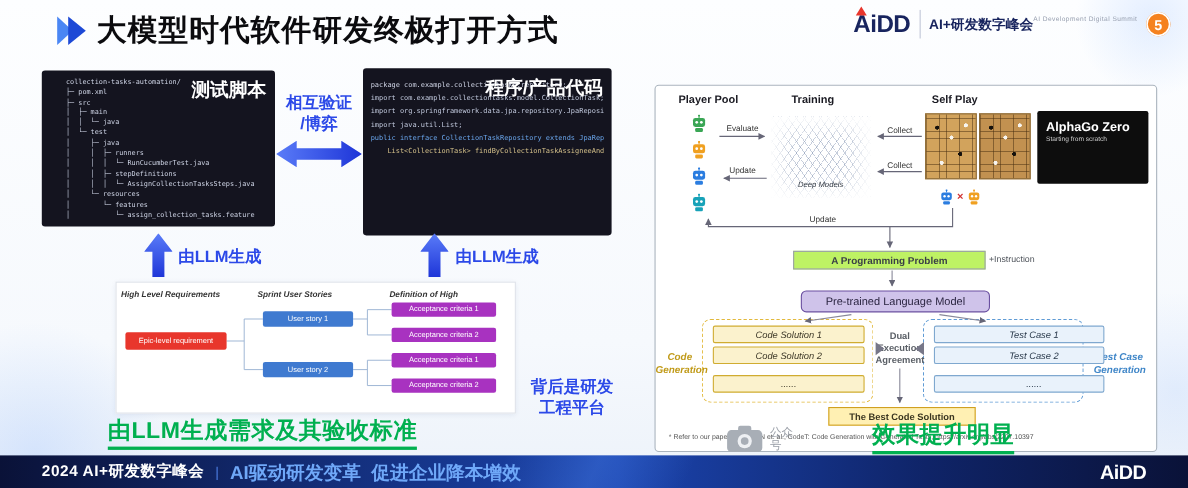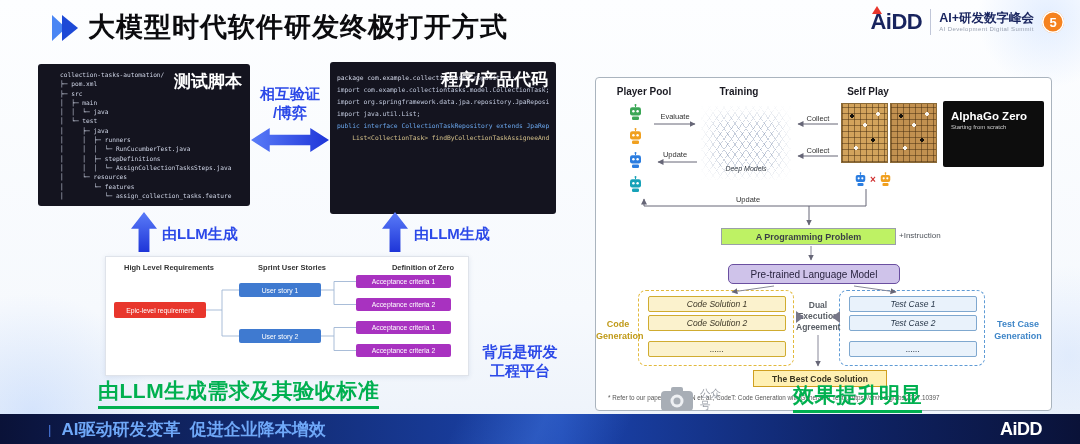--- a/index.html
+++ b/index.html
@@ -16,21 +16,21 @@
   .panel-label{position:absolute;color:#fff;font-weight:700;font-size:17px;}
   .tree-line{font-family:"DejaVu Sans Mono",monospace;font-size:6.2px;line-height:9.3px;color:#cdd3e4;white-space:pre;}
   .code-line{font-family:"DejaVu Sans Mono",monospace;font-size:6.3px;line-height:12px;white-space:pre;overflow:hidden;}
   .blue-note{color:var(--accent,#2c49e8);font-weight:800;font-size:15px;line-height:19px;text-align:center;}
   .up-arrow{width:26px;height:40px;background:linear-gradient(180deg,#5a7cf8,#1e35d8);
     clip-path:polygon(50% 0,100% 42%,71% 42%,71% 100%,29% 100%,29% 42%,0 42%);}
   .dbl-arrow{width:78px;height:24px;background:linear-gradient(90deg,#5a7cf8,#1e35d8);
     clip-path:polygon(0% 50%,24% 0%,24% 28%,76% 28%,76% 0%,100% 50%,76% 100%,76% 72%,24% 72%,24% 100%);}
   .green-caption{font-size:21px;font-weight:900;color:var(--green,#00b050);border-bottom:3px solid var(--green,#00b050);padding-bottom:1px;display:inline-block;letter-spacing:.5px;}
   .req-panel{background:#fff;border:1px solid #dfe3ea;box-shadow:0 1px 5px rgba(30,60,120,.10);}
-  .req-header{font-size:7.5px;font-weight:700;color:#333;text-align:right;}
+  .req-header{font-size:7.5px;font-weight:700;color:#333;text-align:left;font-style:italic;}
   .req-btn{color:#fff;text-align:center;border-radius:2px;font-size:6.8px;display:flex;align-items:center;justify-content:center;}
   .rightbox{background:#fff;border:1px solid #aab4be;border-radius:4px;}
   .dg-head{font-size:10px;font-weight:700;color:#1a1a22;text-align:center;}
   .dg-small{font-size:7.5px;color:#333;text-align:center;}
   .nn{background-color:#fff;
     background-image:
       repeating-linear-gradient(55deg, rgba(110,130,165,.40) 0 .7px, transparent .7px 6px),
       repeating-linear-gradient(-55deg, rgba(110,130,165,.40) 0 .7px, transparent .7px 6px);
     box-shadow:inset 0 0 16px 10px #fff;}
   .board{background-color:#d2a35c;
@@ -43,22 +43,22 @@
       repeating-linear-gradient(0deg, rgba(70,45,15,.5) 0 .6px, transparent .6px 6px),
       repeating-linear-gradient(90deg, rgba(70,45,15,.5) 0 .6px, transparent .6px 6px);
     border:1px solid #8a6a38;box-sizing:border-box;}
   .board2{background-color:#c29150;}
   .robot{display:block;}
   .dashed-y{border:1.6px dashed #e2b93c;border-radius:8px;box-sizing:border-box;}
   .dashed-b{border:1.6px dashed #5f9bd5;border-radius:8px;box-sizing:border-box;}
   .sol{background:var(--solution_yellow,#fbf2cd);border:1px solid #d0ac30;font-style:italic;font-size:8.5px;color:#3d3828;
     display:flex;align-items:center;justify-content:center;border-radius:2px;}
   .tc{background:var(--testcase_blue,#e9f2fb);border:1px solid #7fa8cf;font-style:italic;font-size:8.5px;color:#28384a;
-    display:flex;align-items:center;justify-content:center;border-radius:2px;}
-  .gen-label{font-weight:800;font-size:9px;text-align:center;line-height:12px;}
+    display:flex;align-items:center;justify-content:center;border-radius:2px;padding-left:27px;}
+  .gen-label{font-style:italic;font-weight:800;font-size:9px;text-align:center;line-height:12px;}
   .footer{position:absolute;left:0;bottom:0;width:1080px;height:30px;box-sizing:border-box;
     background:
       linear-gradient(115deg, transparent 42%, rgba(90,150,255,.28) 50%, transparent 58%),
       linear-gradient(90deg,#0a1238 0%,#14307e 30%,#1b44ae 52%,#0f2468 78%,#0a1238 100%);
     display:flex;align-items:center;padding:0 38px;z-index:3;}
   .wm{display:flex;align-items:center;gap:6px;z-index:6;color:rgba(138,144,154,.88);}
 </style>
 </head>
 <body>
 
@@ -84,21 +84,21 @@
     </svg>
   </div>
   <div class="abs title" style="left:88px;top:9px;">大模型时代软件研发终极打开方式</div>
 
   <div class="abs" style="right:16px;top:9px;display:flex;align-items:center;gap:8px;">
     <span style="position:relative;font-size:22px;font-weight:900;color:var(--brand_navy,#18245e);letter-spacing:-.5px;">
       <span class="abs" style="left:2px;top:-3px;width:0;height:0;border-left:5px solid transparent;border-right:5px solid transparent;border-bottom:8px solid #e8362c;"></span>
       <span>AiDD</span>
     </span>
     <span style="width:1px;height:26px;background:#c0c6d8;"></span>
-    <span style="display:flex;flex-direction:column;line-height:1.15;">
+    <span style="display:flex;flex-direction:row;line-height:1.15;">
       <span style="font-size:12.5px;font-weight:800;color:var(--brand_navy,#18245e);">AI+研发数字峰会</span>
       <span style="font-size:6px;color:#98a0b0;letter-spacing:.4px;">AI Development Digital Summit</span>
     </span>
     <span style="width:22px;height:22px;border-radius:50%;background:var(--badge_orange,#f5821f);color:#fff;font-weight:900;font-size:13px;display:flex;align-items:center;justify-content:center;box-shadow:0 0 0 1.5px #fff inset;">5</span>
   </div>
 
   <div class="abs dark-panel" style="left:38px;top:64px;width:212px;height:142px;padding:6px 22px;">
     <div class="panel-label" style="right:8px;top:6px;">测试脚本</div>
     <div class="tree-line">collection-tasks-automation/</div>
     <div class="tree-line">├─ pom.xml</div>
@@ -140,21 +140,21 @@
   <div class="abs up-arrow" style="left:382px;top:212px;"></div>
   <div class="abs blue-note" style="left:414px;top:224px;">由LLM生成</div>
 
   <div class="abs req-panel" style="left:105px;top:256px;width:362px;height:118px;">
     <svg class="abs" style="left:0;top:0;" width="362" height="118" viewBox="0 0 362 118">
       <path d="M100,53 H116 M116,33 V79 M116,33 H133 M116,79 H133" stroke="#9fb6d4" stroke-width="0.9" fill="none"></path>
       <path d="M215,33 H228 M228,24.5 V47.5 M228,24.5 H250 M228,47.5 H250 M215,79 H228 M228,70.5 V93.5 M228,70.5 H250 M228,93.5 H250" stroke="#9fb6d4" stroke-width="0.9" fill="none"></path>
     </svg>
     <div class="abs req-header" style="left:4px;top:6px;width:104px;">High Level Requirements</div>
     <div class="abs req-header" style="left:128px;top:6px;width:92px;">Sprint User Stories</div>
-    <div class="abs req-header" style="left:248px;top:6px;width:100px;">Definition of Zero</div>
+    <div class="abs req-header" style="left:248px;top:6px;width:100px;">Definition of High</div>
     <div class="abs req-btn" style="left:8px;top:45px;width:92px;height:16px;background:var(--epic_red,#e8362c);">Epic-level requirement</div>
     <div class="abs req-btn" style="left:133px;top:26px;width:82px;height:14px;background:var(--story_blue,#3f7ad0);">User story 1</div>
     <div class="abs req-btn" style="left:133px;top:72px;width:82px;height:14px;background:var(--story_blue,#3f7ad0);">User story 2</div>
     <div class="abs req-btn" style="left:250px;top:18px;width:95px;height:13px;background:var(--criteria_purple,#a832c0);">Acceptance criteria 1</div>
     <div class="abs req-btn" style="left:250px;top:41px;width:95px;height:13px;background:var(--criteria_purple,#a832c0);">Acceptance criteria 2</div>
     <div class="abs req-btn" style="left:250px;top:64px;width:95px;height:13px;background:var(--criteria_purple,#a832c0);">Acceptance criteria 1</div>
     <div class="abs req-btn" style="left:250px;top:87px;width:95px;height:13px;background:var(--criteria_purple,#a832c0);">Acceptance criteria 2</div>
   </div>
 
   <div class="abs blue-note" style="left:474px;top:342px;width:92px;">
@@ -278,19 +278,20 @@
     <svg width="34" height="26" viewBox="0 0 34 26">
       <rect x="11" y="1" width="12" height="6" rx="2" fill="#a8aeb6"></rect>
       <rect x="1" y="5" width="32" height="20" rx="4" fill="#a8aeb6"></rect>
       <circle cx="17" cy="15" r="6.5" fill="#eef0f3"></circle>
       <circle cx="17" cy="15" r="3.5" fill="#a8aeb6"></circle>
     </svg>
     <span style="width:24px;font-size:10.5px;line-height:12px;">公众号</span>
   </div>
 
   <div class="footer">
+    <span style="color:#fff;font-size:14px;font-weight:700;letter-spacing:.5px;">2024 AI+研发数字峰会</span>
     <span style="color:#4a7adf;margin:0 10px;font-size:13px;">|</span>
     <span style="color:#6fa8f8;font-size:17px;font-weight:600;white-space:pre;">AI驱动研发变革  促进企业降本增效</span>
     <span style="flex:1;"></span>
     <span style="color:#fff;font-size:18px;font-weight:900;letter-spacing:-.5px;">AiDD</span>
   </div>
 
 </div>
 
 </body></html>

